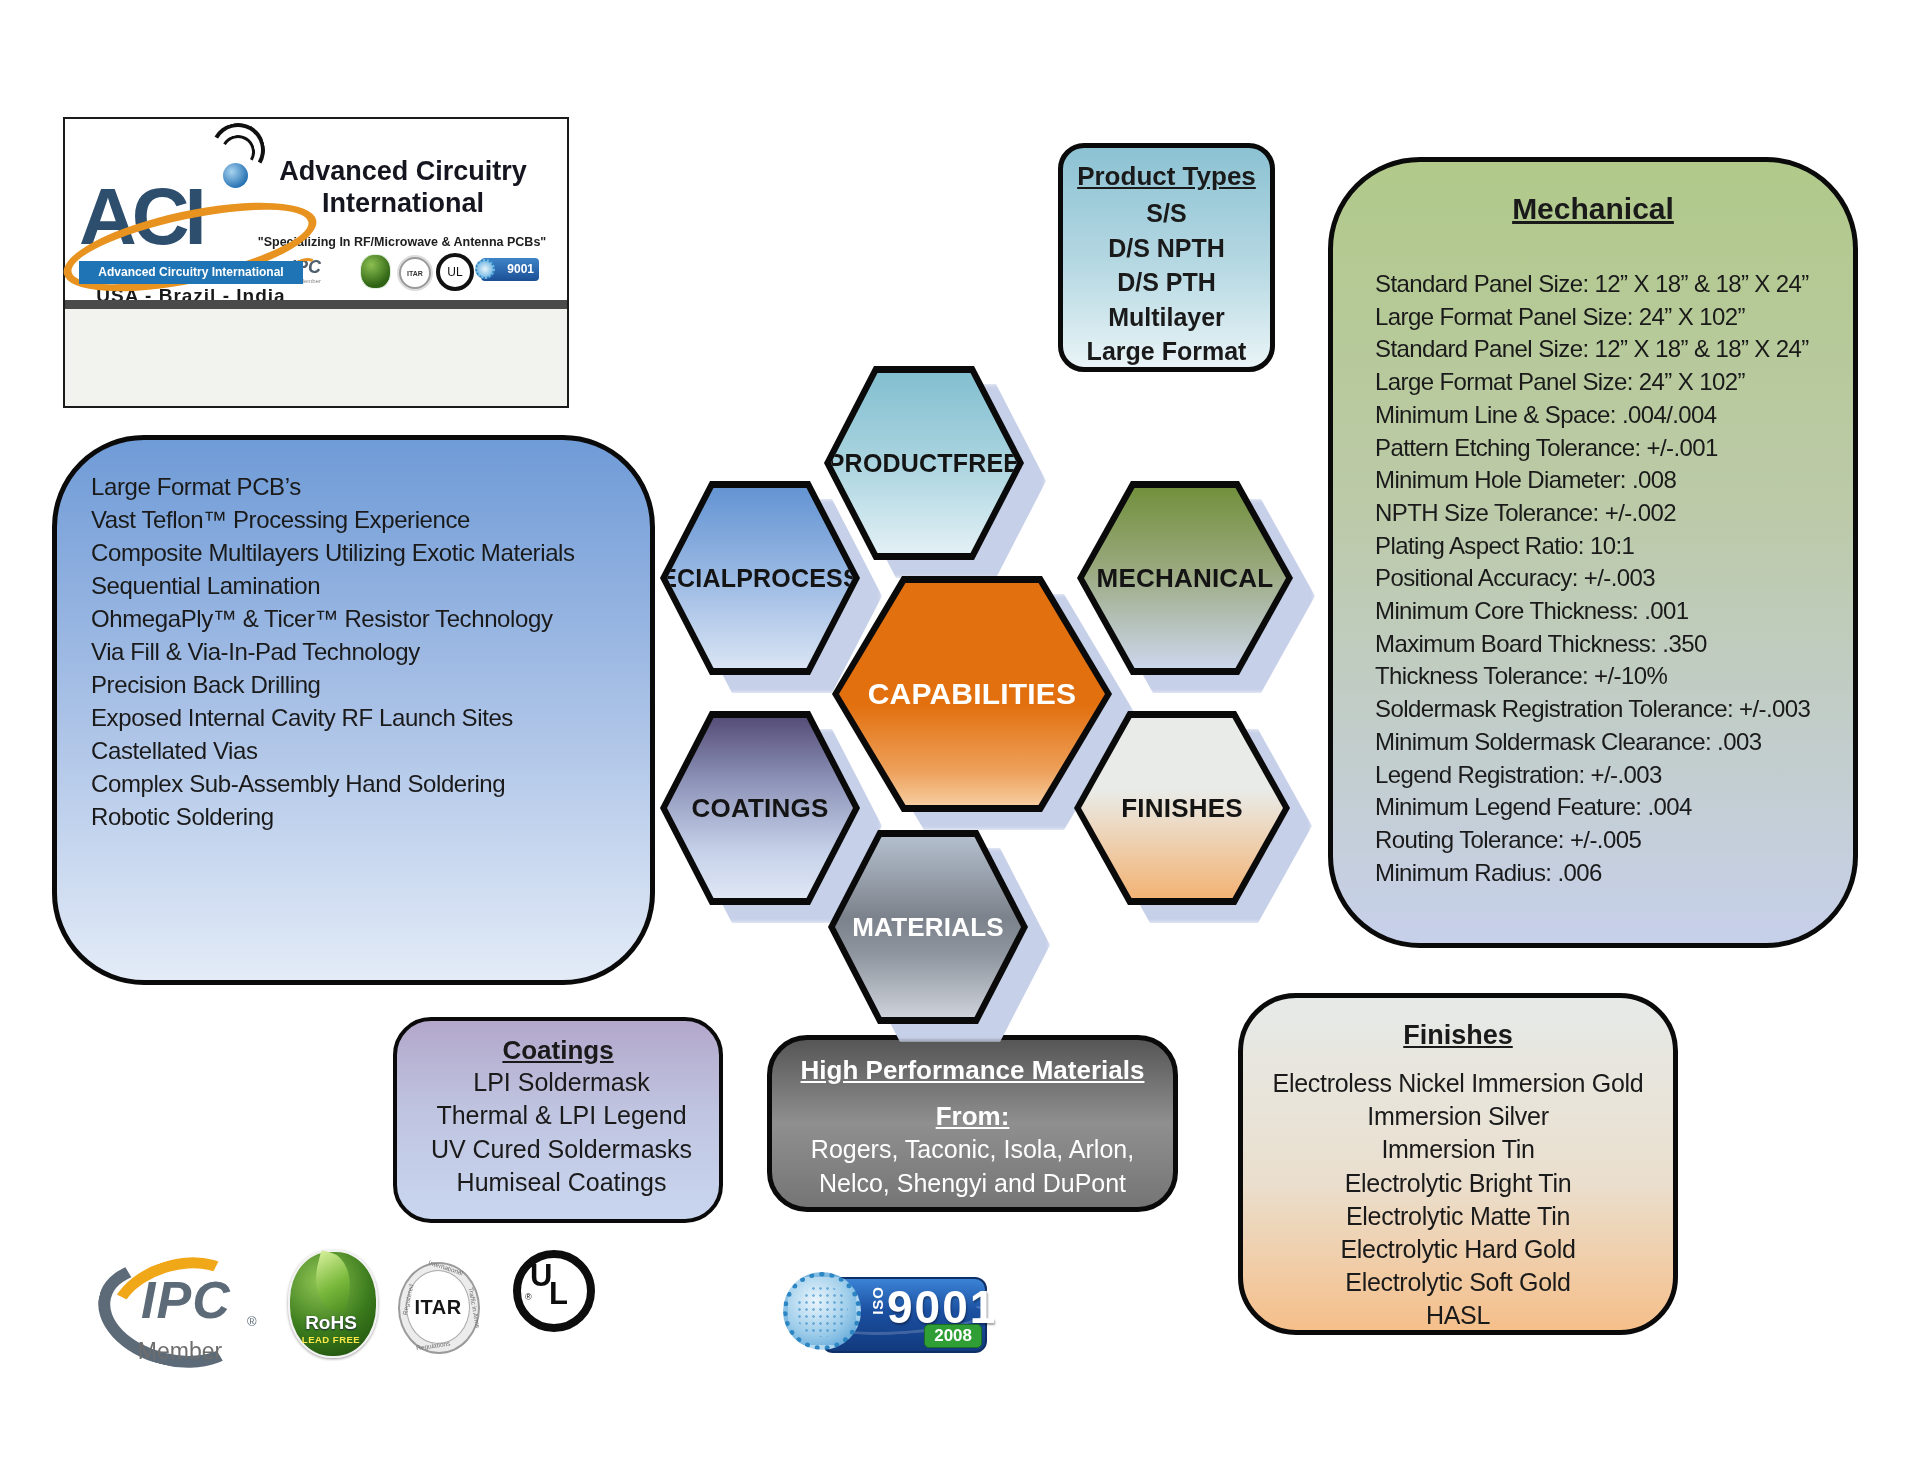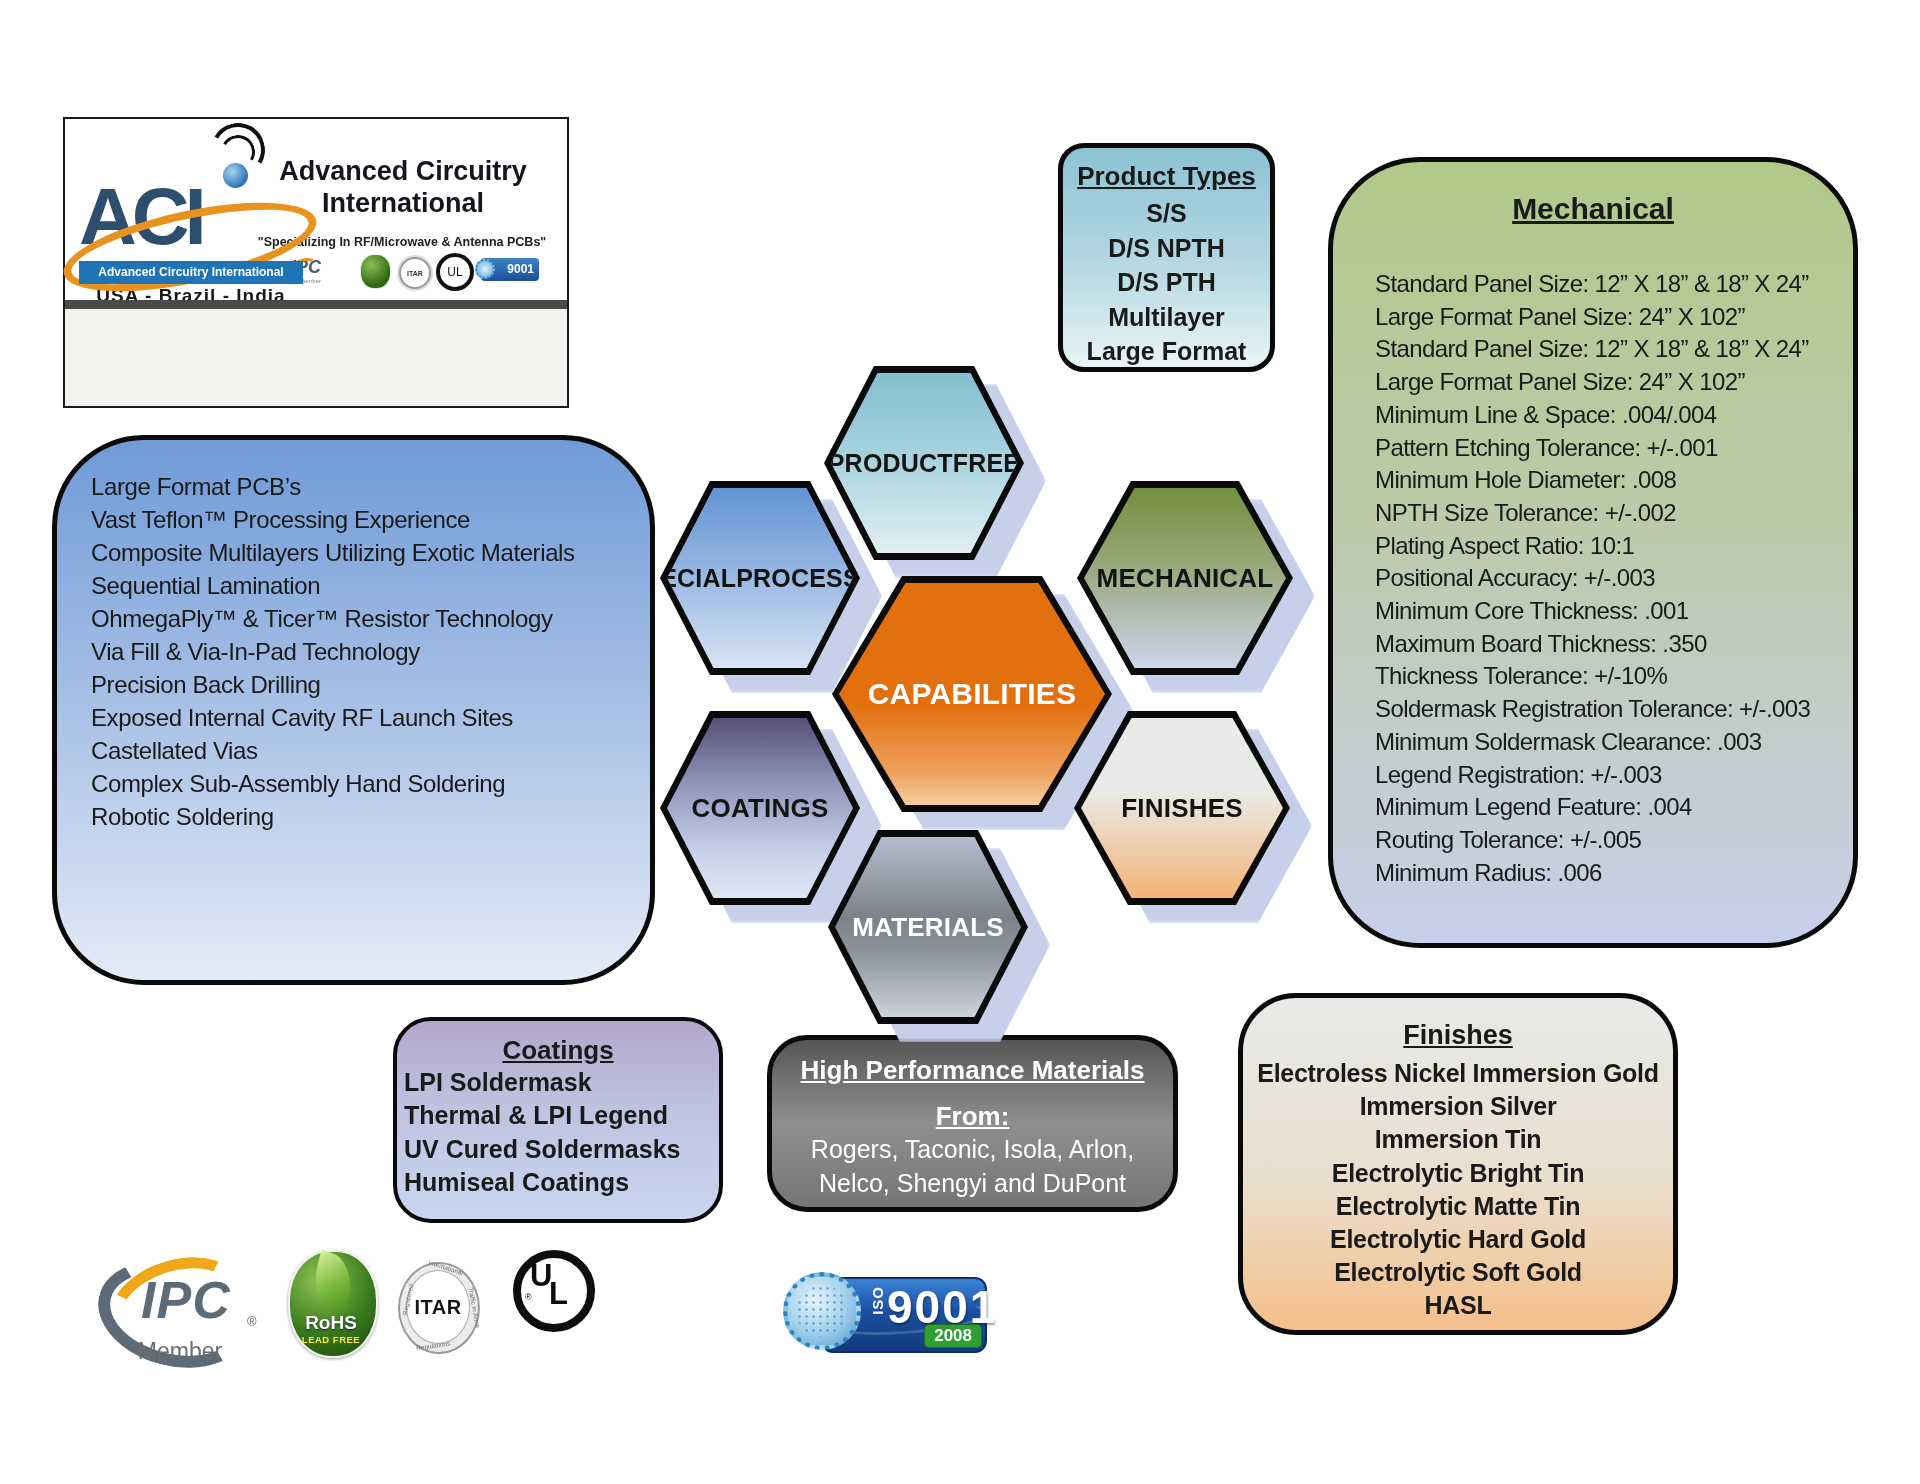--- a/index.html
+++ b/index.html
@@ -61,21 +61,21 @@
   #mech-box .list{margin:42px 0 0 42px;font-size:24px;line-height:32.7px;letter-spacing:-.6px;white-space:nowrap;}
 
   #sp-box{left:52px;top:435px;width:603px;height:550px;border-radius:92px;
     background:linear-gradient(180deg,#6f9bd7 0%,#a9c1e6 50%,#e3ebf7 100%);}
   #sp-box .box-title{font-size:30px;margin-top:42px;}
   #sp-box .list{margin:30px 0 0 34px;font-size:24px;line-height:33px;letter-spacing:-.4px;white-space:nowrap;}
 
   #coat-box{left:393px;top:1017px;width:330px;height:206px;border-radius:38px;border-width:4px;
     background:linear-gradient(180deg,#b3a7cb 0%,#bfc4e0 45%,#c9d6ef 100%);}
   #coat-box .box-title{font-size:26px;margin-top:14px;}
-  #coat-box .item{font-weight:bold;font-size:25px;line-height:33.4px;text-align:left;padding-left:7px;}
+  #coat-box .item{font-weight:normal;font-size:25px;line-height:33.4px;text-align:center;padding-left:7px;}
 
   #mat-box{left:767px;top:1035px;width:411px;height:177px;border-radius:40px;color:#fff;
     background:linear-gradient(180deg,#565656 0%,#8f8f8f 50%,#757575 100%);}
   #mat-box .box-title{font-size:26px;margin-top:15px;color:#fff;}
   #mat-box .box-title2{font-size:26px;color:#fff;}
   #mat-box .item{font-size:25px;line-height:34px;text-align:center;}
 
   #fin-box{left:1238px;top:993px;width:440px;height:342px;border-radius:58px;
     background:linear-gradient(180deg,#e6eae8 0%,#eadfce 55%,#f5bf8a 100%);}
   #fin-box .box-title{font-size:27px;margin-top:22px;}
@@ -288,21 +288,21 @@
     <div class="box-title">High Performance Materials</div>
     <div class="box-title box-title2">From:</div>
     <div>
       <div class="item">Rogers, Taconic, Isola, Arlon,</div>
       <div class="item">Nelco, Shengyi and DuPont</div>
     </div>
   </div>
 
   <div id="fin-box" class="box">
     <div class="box-title">Finishes</div>
-    <div style="margin-top:6px;font-weight:bold;">
+    <div style="margin-top:16px;">
       <div class="item">Electroless Nickel Immersion Gold</div>
       <div class="item">Immersion Silver</div>
       <div class="item">Immersion Tin</div>
       <div class="item">Electrolytic Bright Tin</div>
       <div class="item">Electrolytic Matte Tin</div>
       <div class="item">Electrolytic Hard Gold</div>
       <div class="item">Electrolytic Soft Gold</div>
       <div class="item">HASL</div>
     </div>
   </div>

